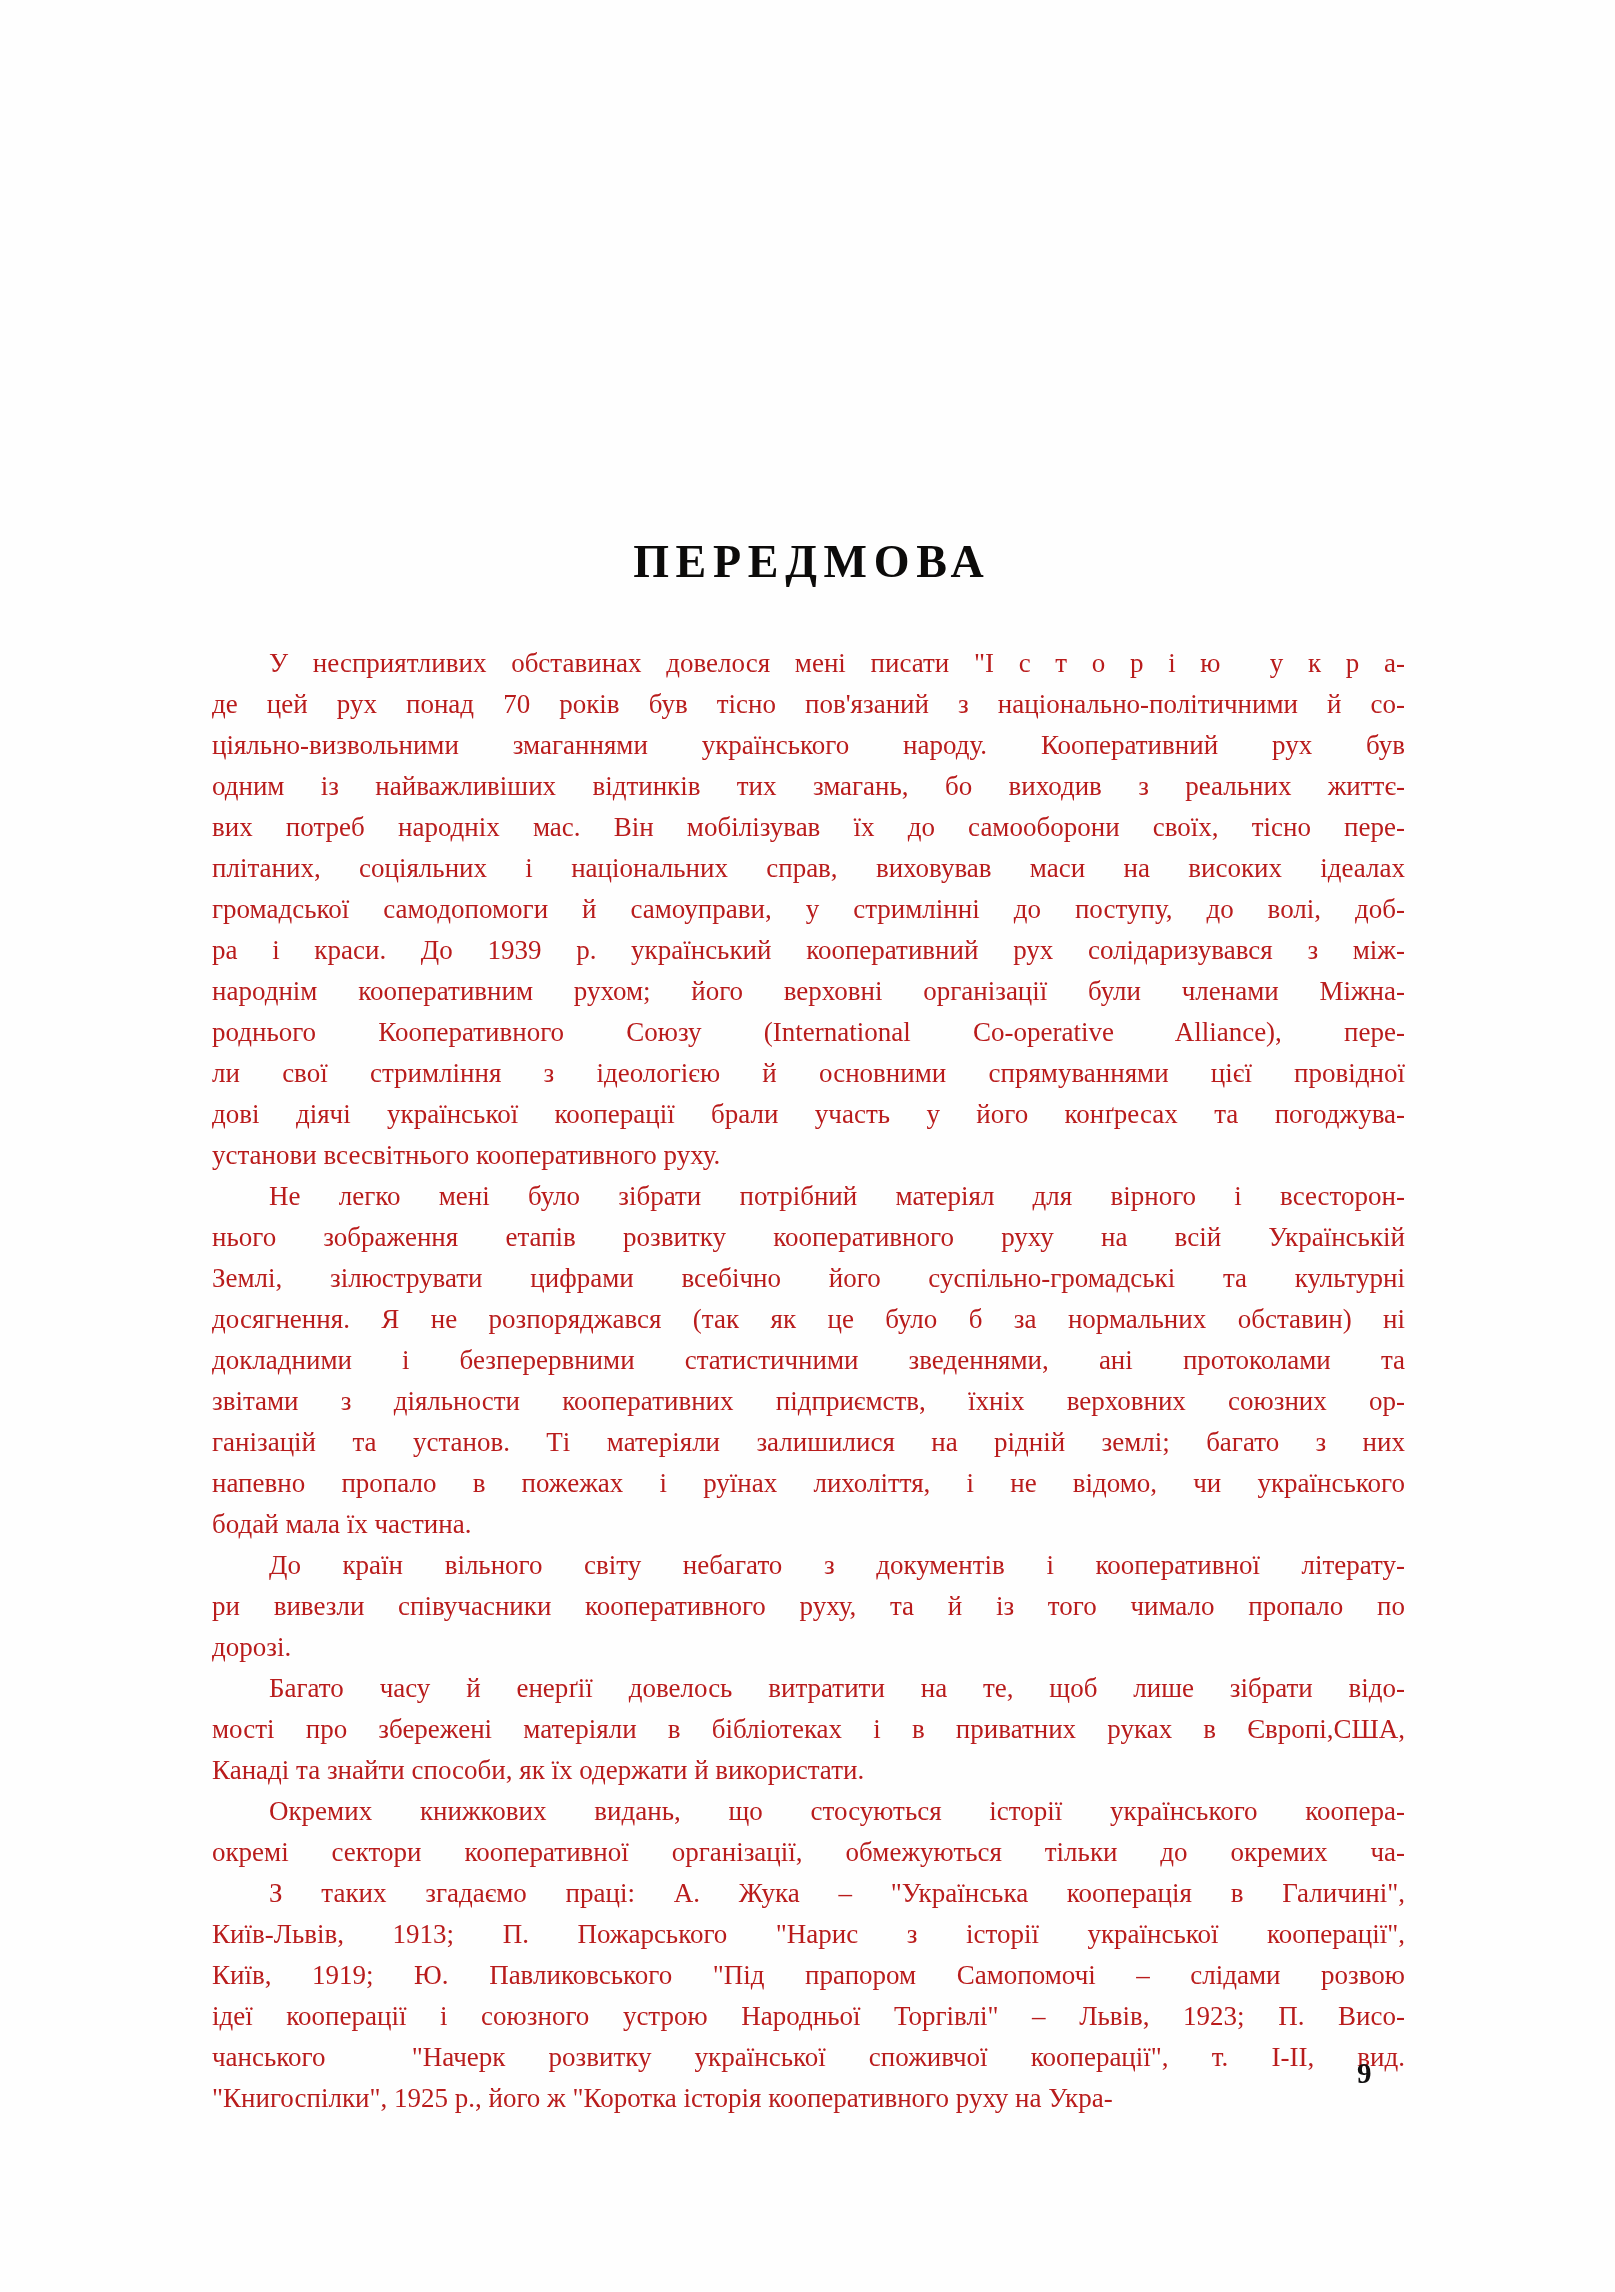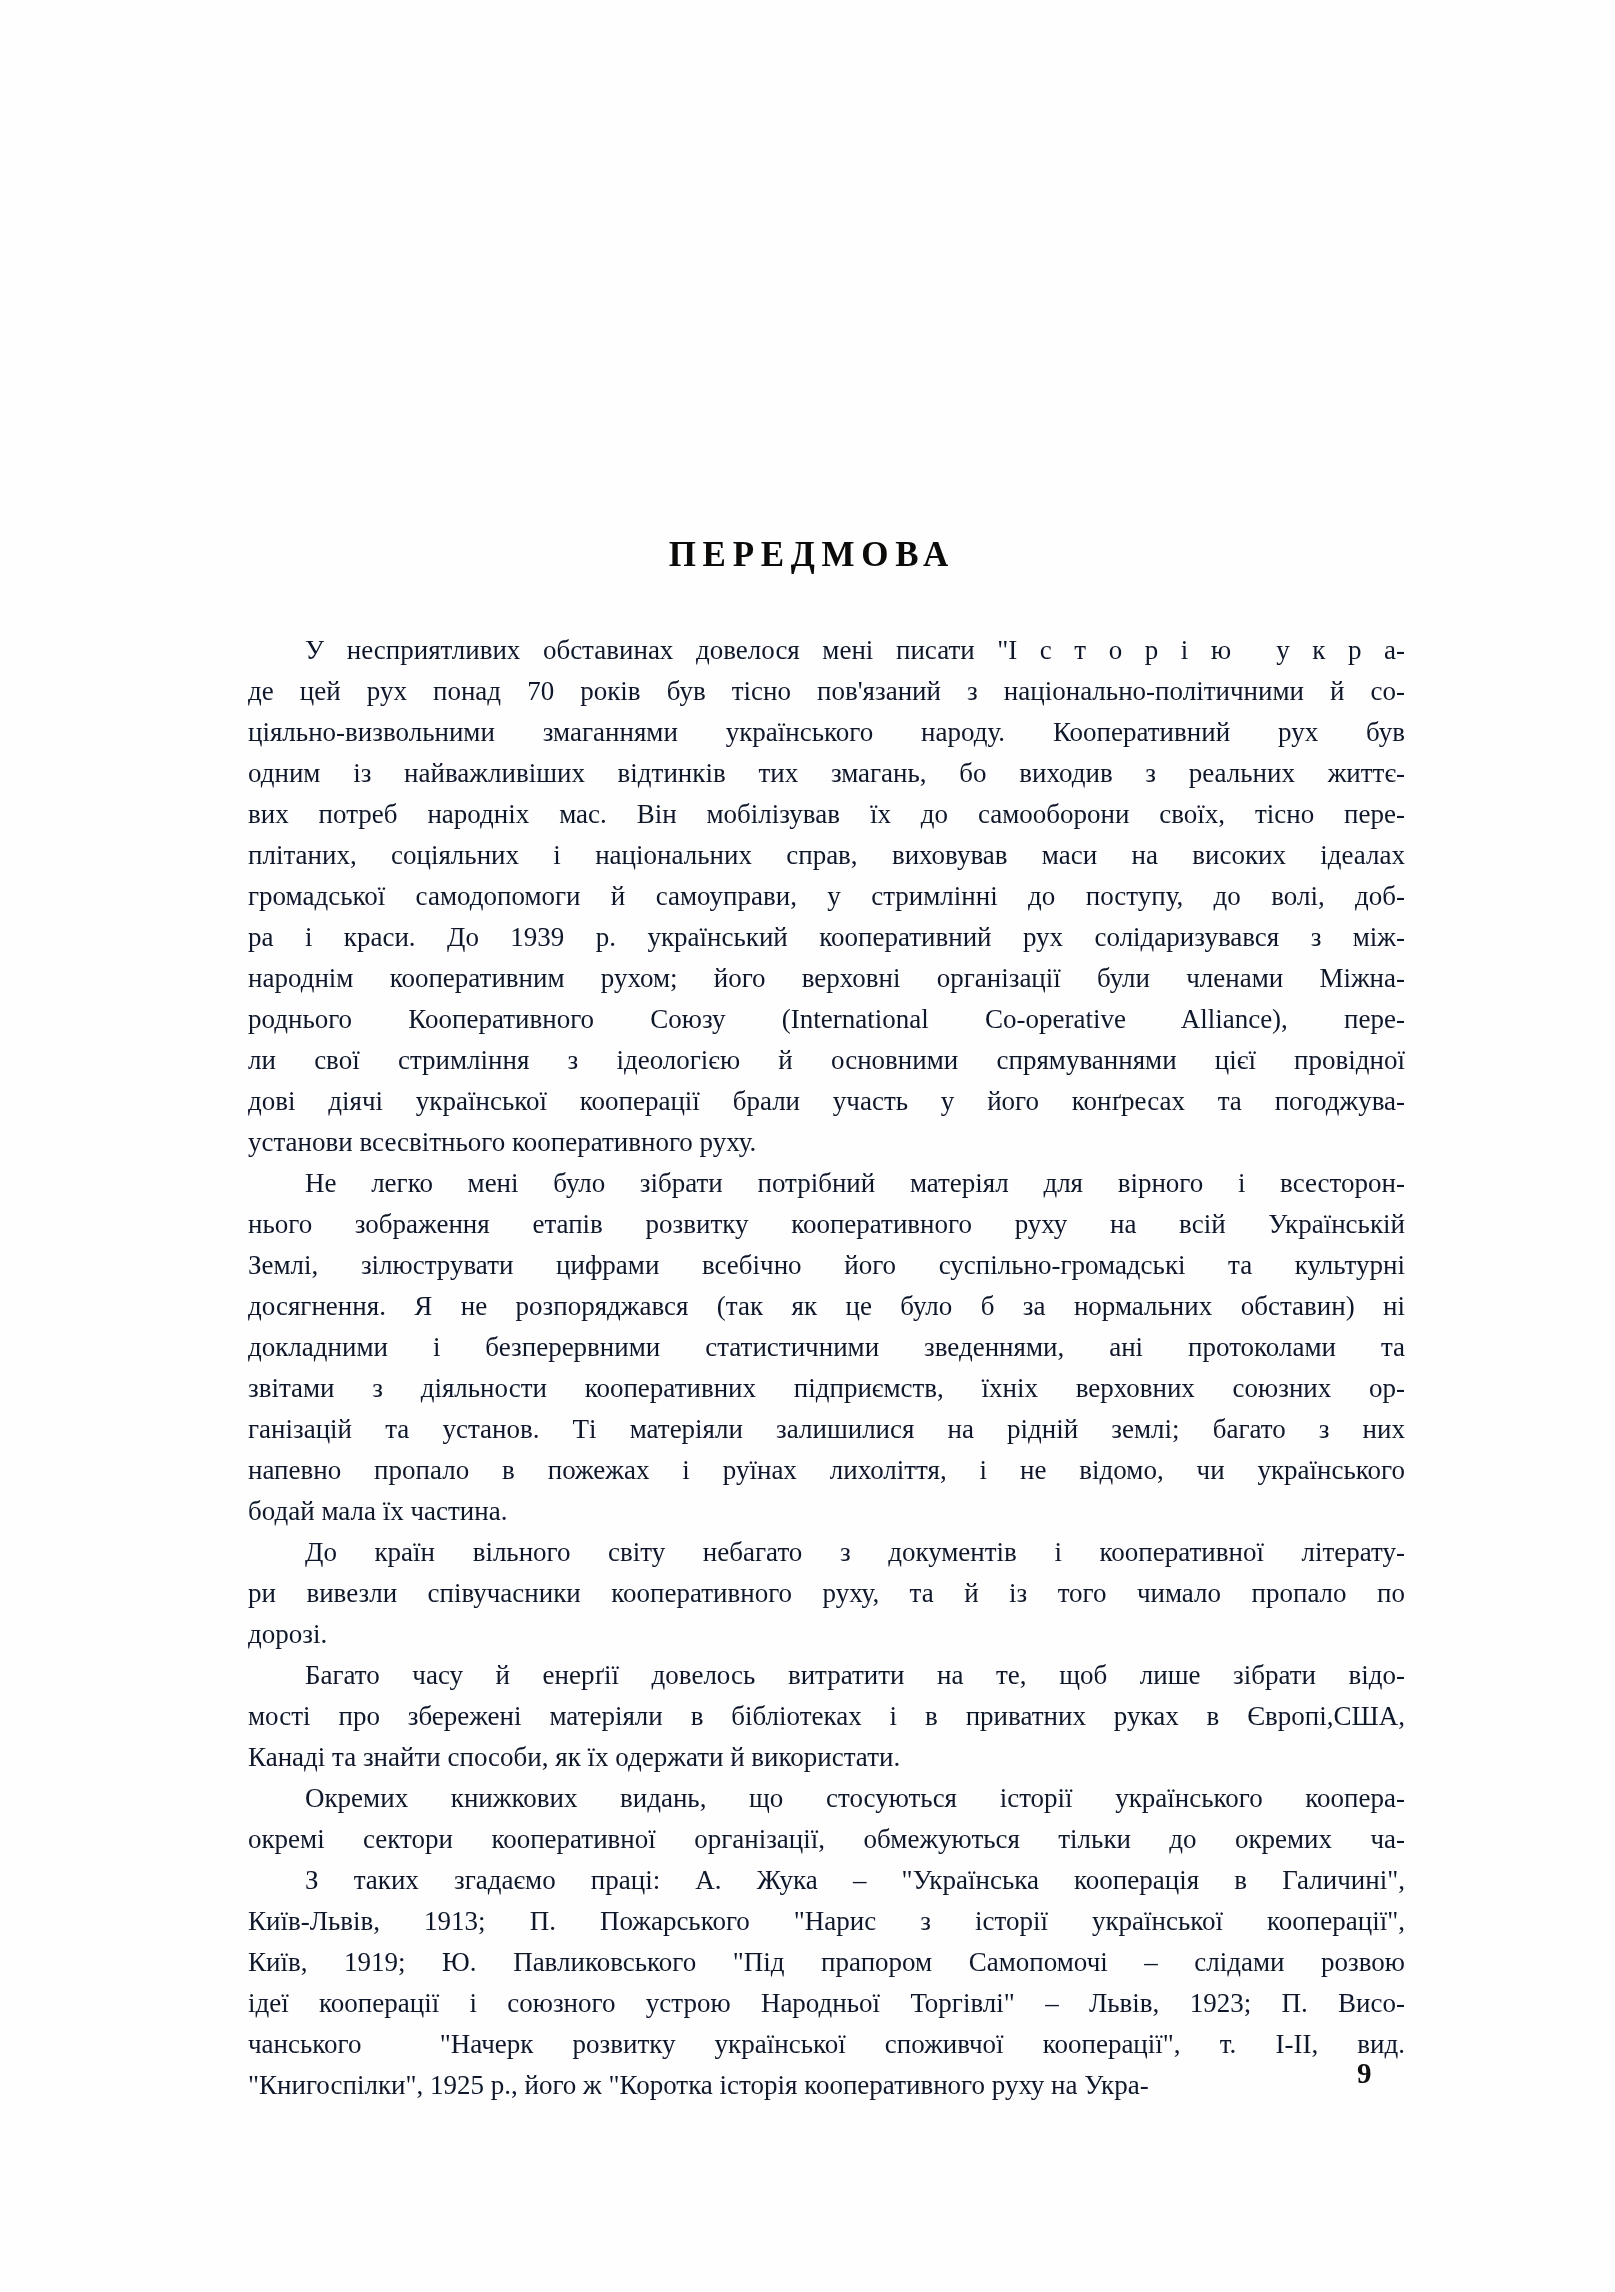--- a/index.html
+++ b/index.html
@@ -19,37 +19,36 @@
     overflow: hidden;
   }
   .content {
     position: absolute;
     left: 212px;
     top: 535px;
     width: 1193px;
   }
   .page-title {
     text-align: center;
-    font-size: 35px;
+    font-size: 46px;
     font-weight: 700;
     letter-spacing: 6.7px;
     margin: 0 0 55px 0;
     padding-left: 6.7px;
     color: #0c0b0a;
     font-family: "Liberation Serif", "DejaVu Serif", serif;
   }
   .body-text {
     font-size: 27px;
     line-height: 41px;
     text-align: justify;
     text-justify: inter-word;
-    color: #0f172a;
+    color: #b91c1c;
     -webkit-hyphens: none;
     hyphens: none;
-    margin-left: 36px;
   }
   .body-text p {
     margin: 0;
     text-indent: 0;
   }
   
   .ln {
     display: block;
     text-align: justify;
     text-align-last: justify;

